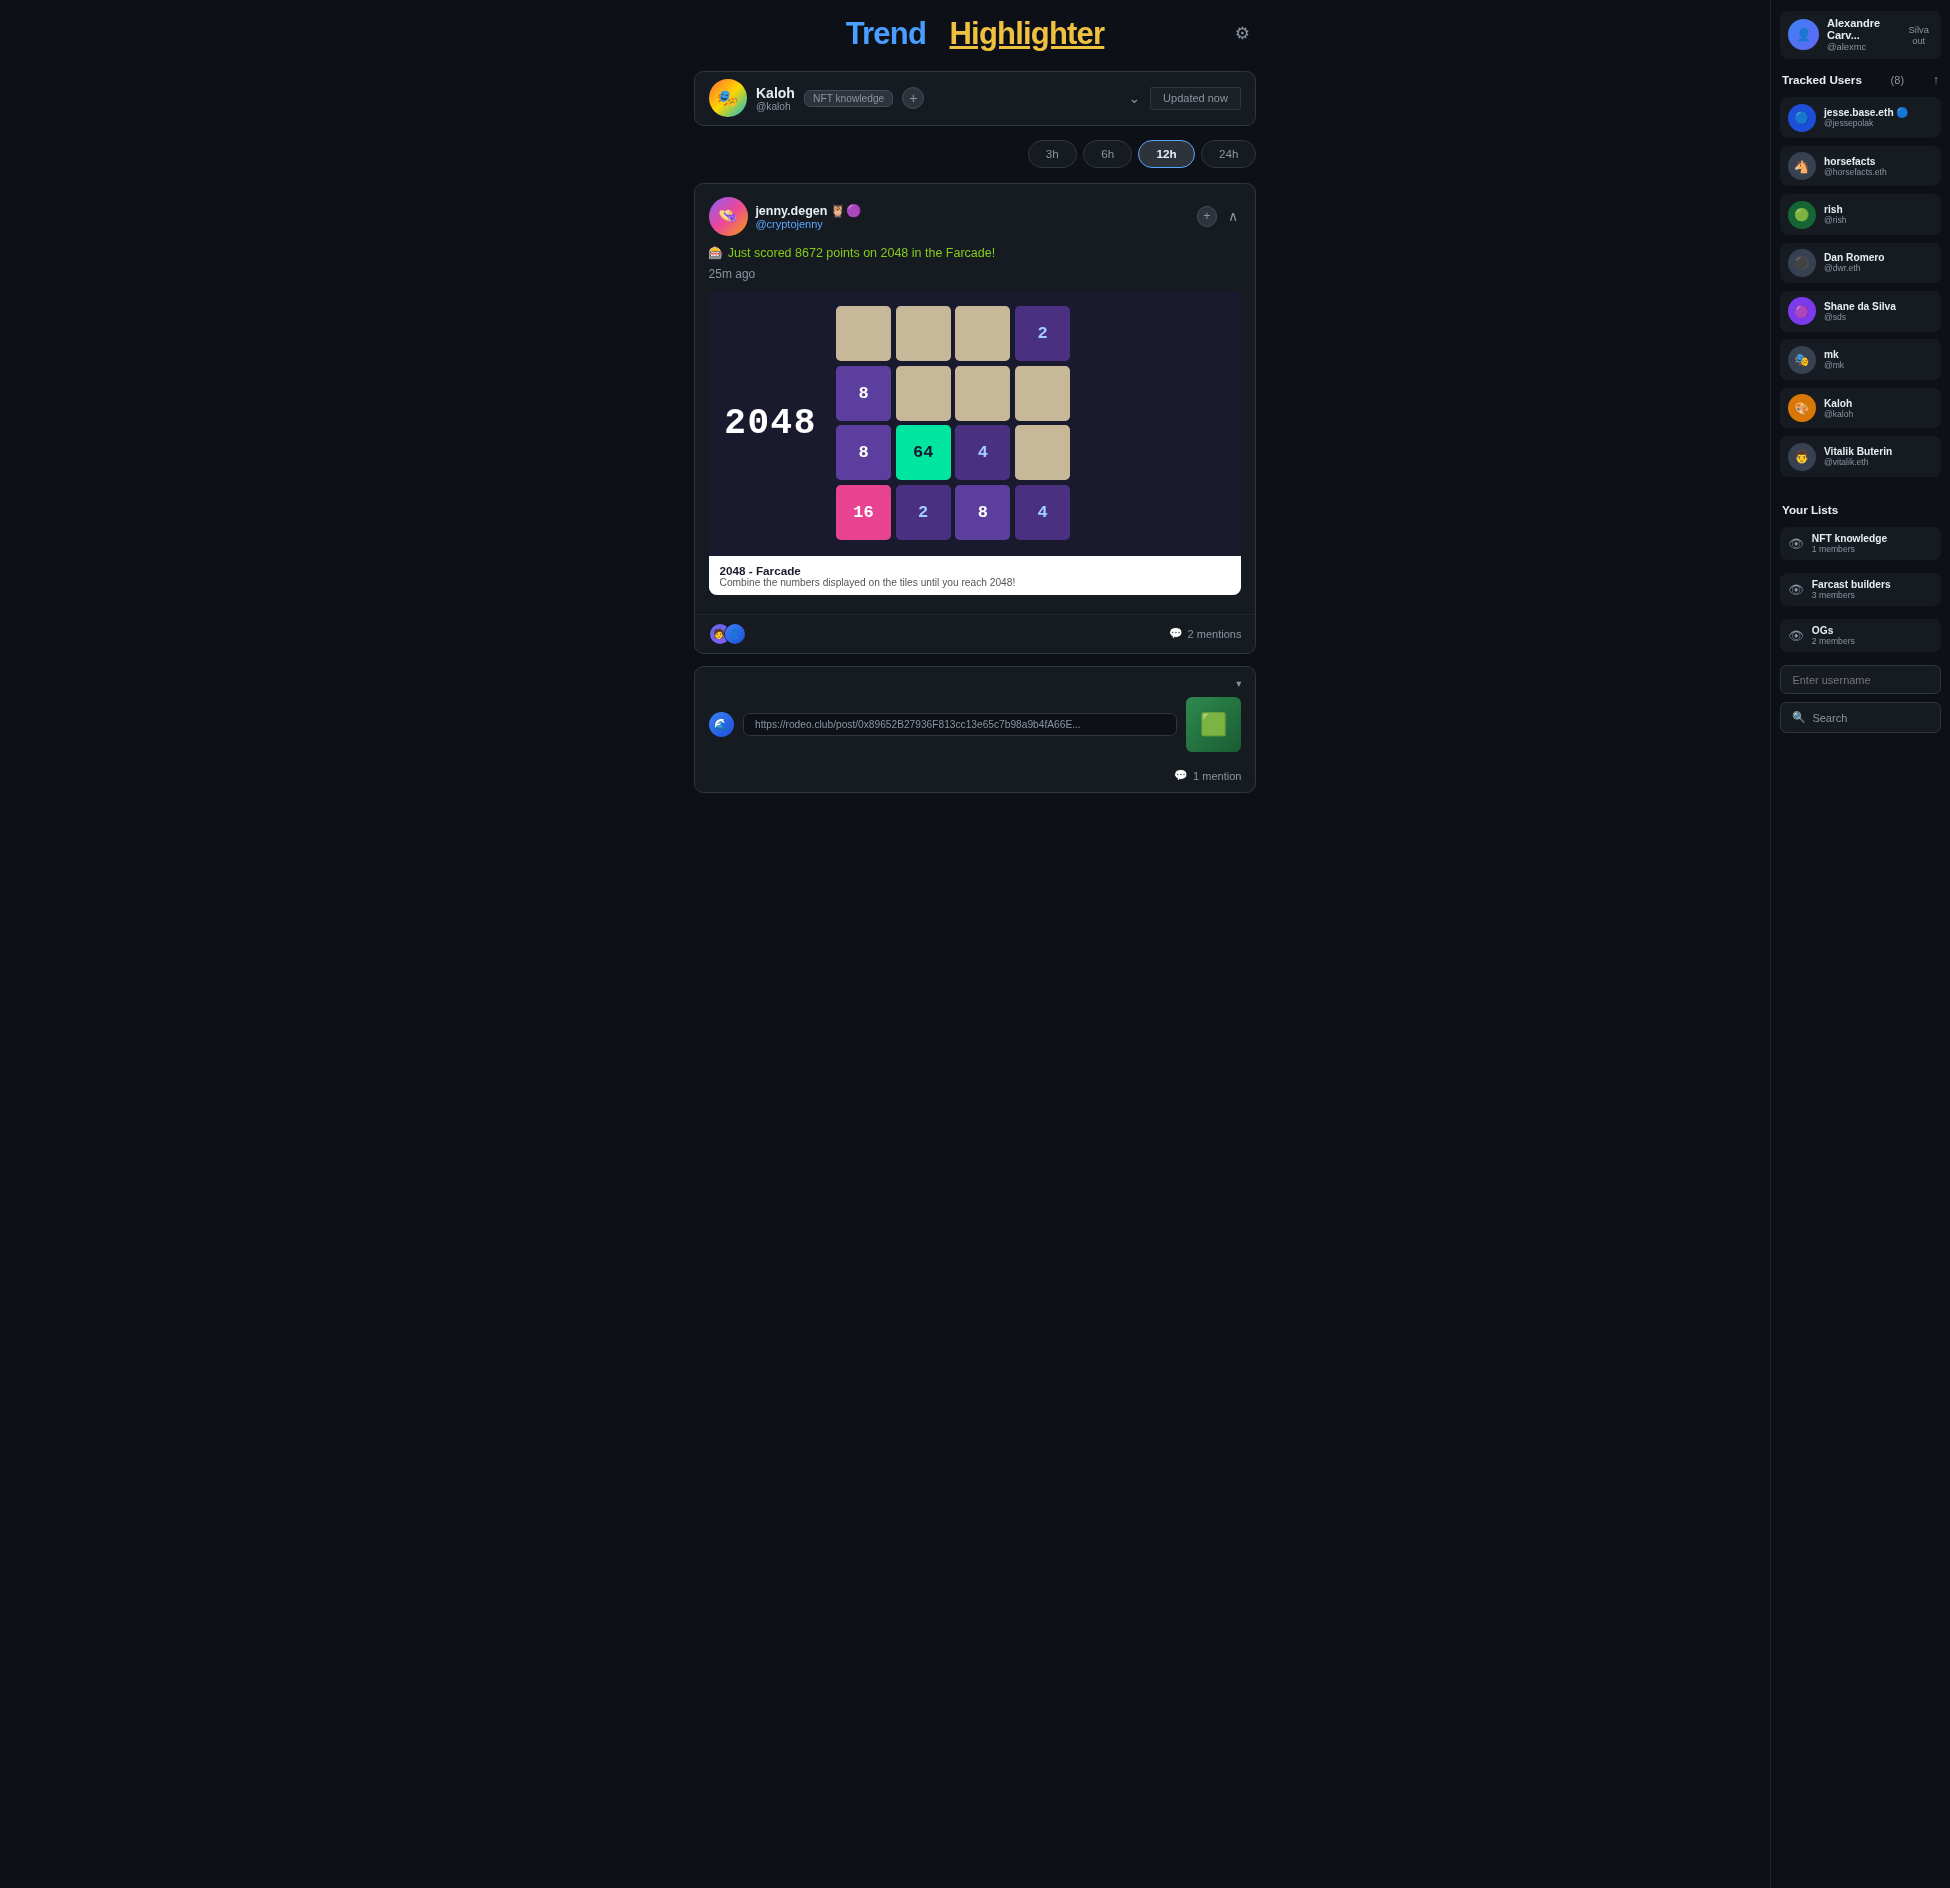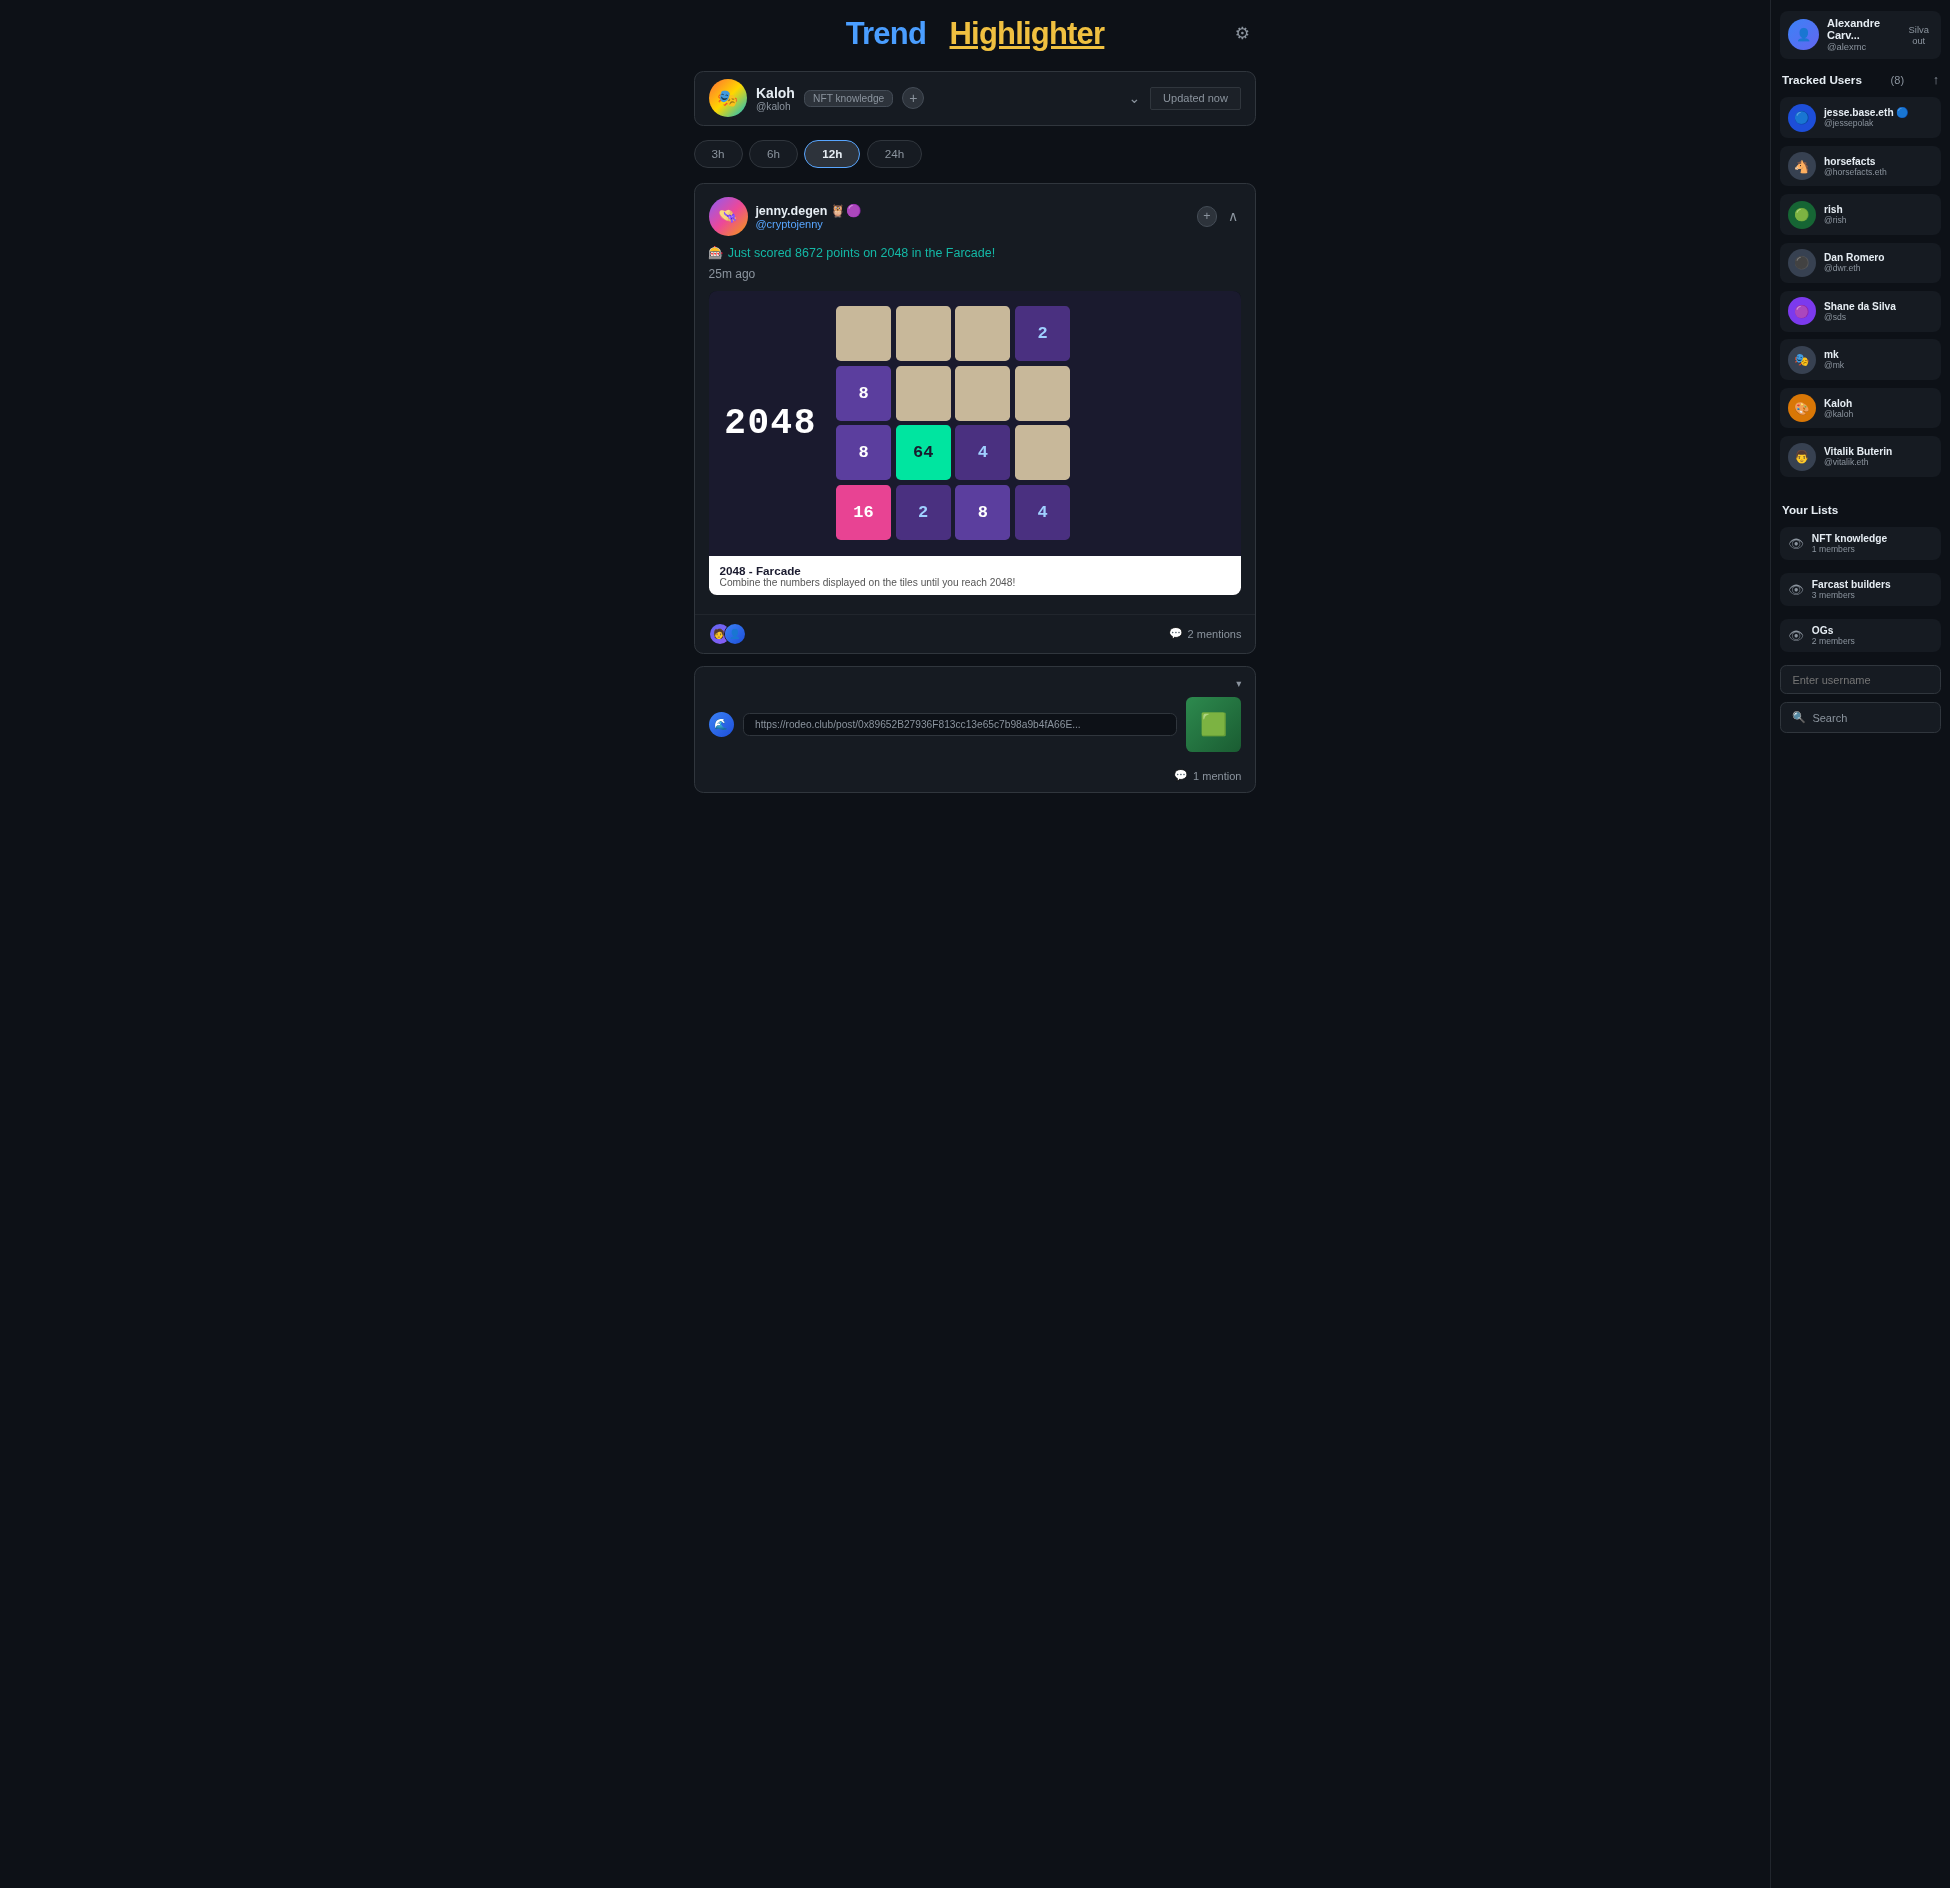--- a/index.html
+++ b/index.html
@@ -8,21 +8,21 @@
       color: #e6edf3;
       font-family: -apple-system, BlinkMacSystemFont, 'Segoe UI', sans-serif;
       display: flex;
       min-height: 100vh;
       overflow-x: hidden;
     }
     .main-area {
       flex: 1;
       display: flex;
       flex-direction: column;
-      align-items: flex-start;
+      align-items: flex-end;
       padding: 15.6px 15.6px;
       max-width: 594px;
       margin: 0 auto;
     }
     .header {
       display: flex;
       align-items: center;
       justify-content: center;
       width: 100%;
       margin-bottom: 19px;
@@ -192,21 +192,21 @@
       color: #8b949e;
       cursor: pointer;
       font-size: 14px;
       padding: 0 3.1px;
     }
     .post-body {
       padding: 0 14px 11px;
     }
     .post-text {
       font-size: 12.5px;
-      color: #14b8a6;
+      color: #84cc16;
       line-height: 1.5;
       margin-bottom: 4.7px;
     }
     .post-time {
       font-size: 12px;
       color: #8b949e;
       margin-bottom: 9.4px;
     }
     .game-embed {
       background: #0d1117;

